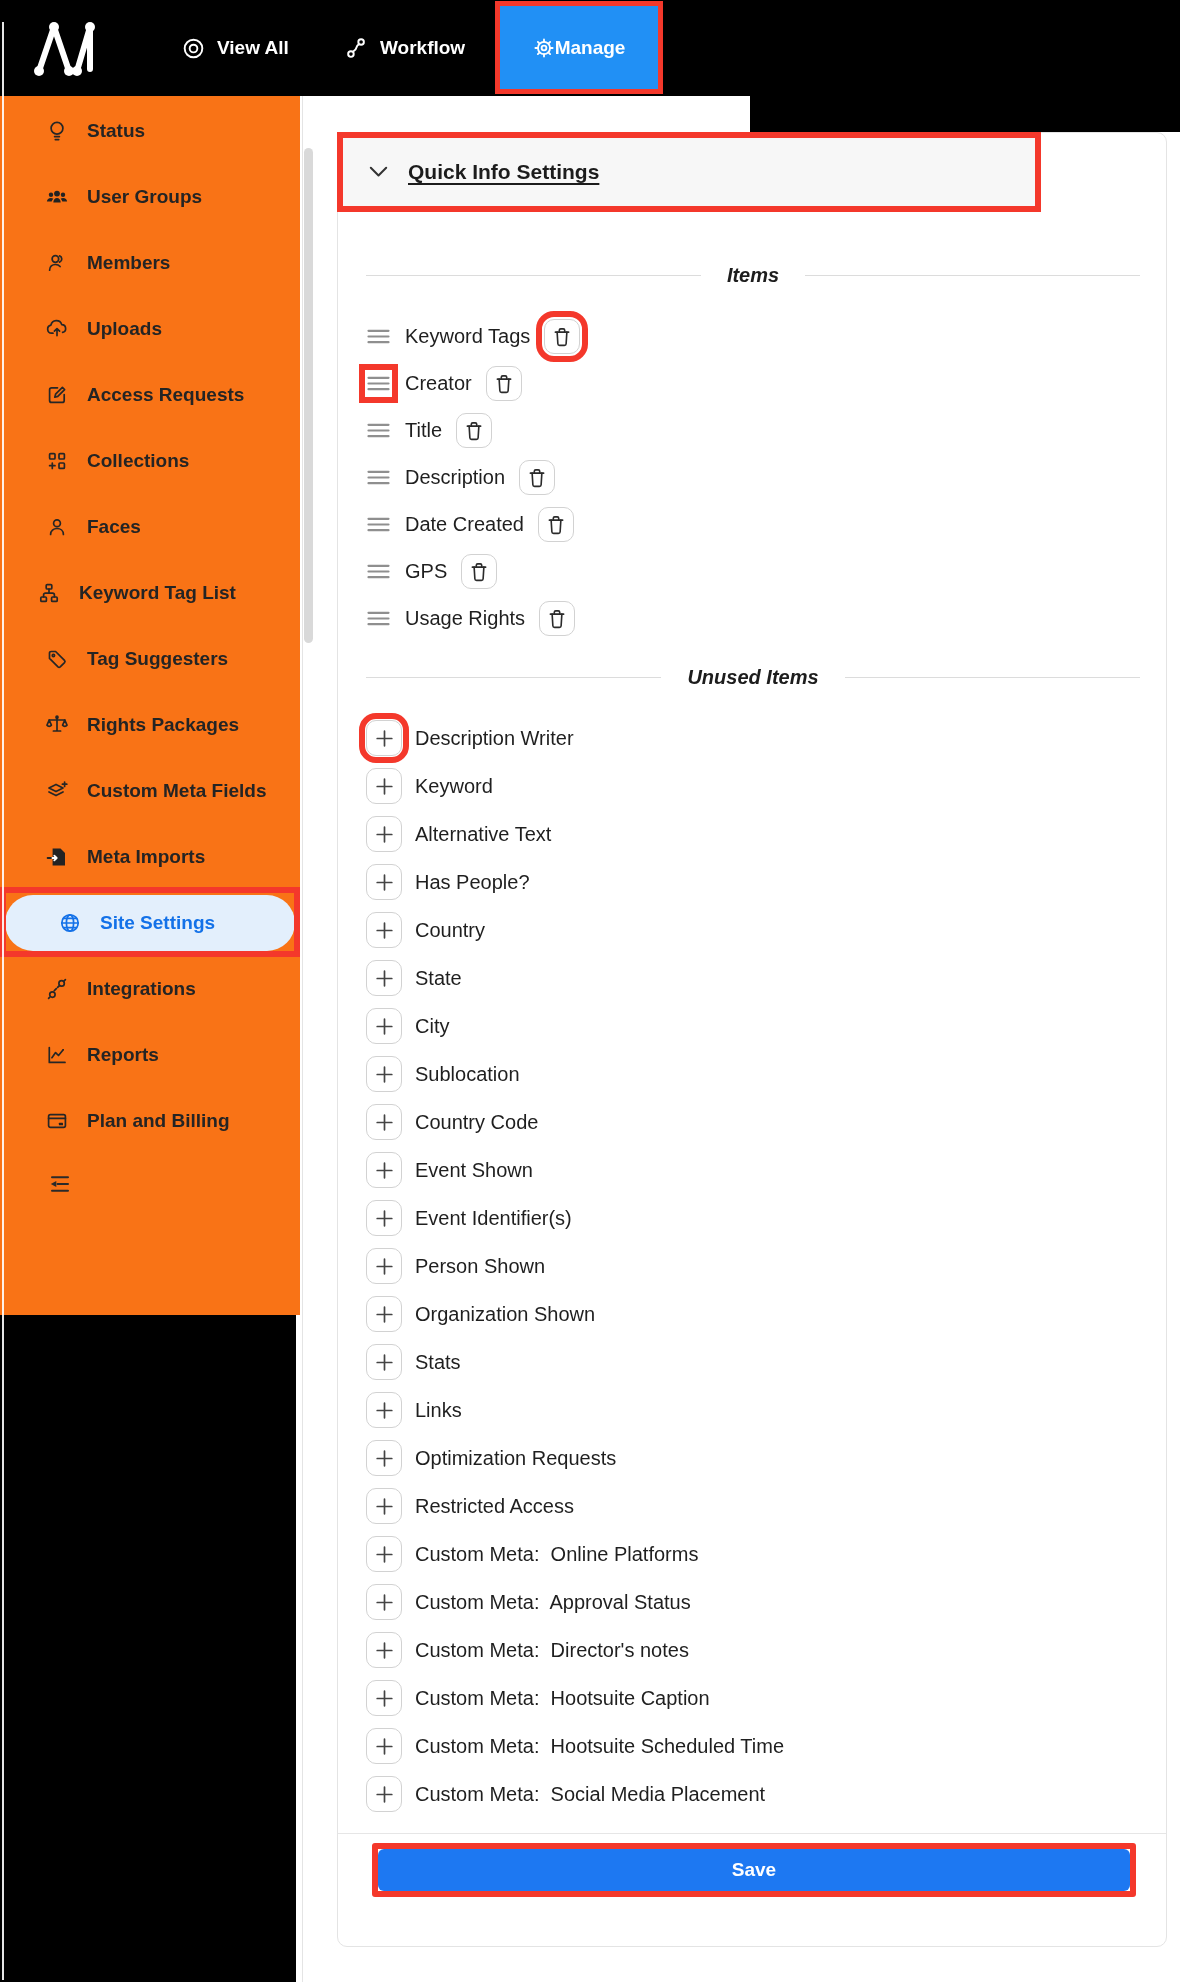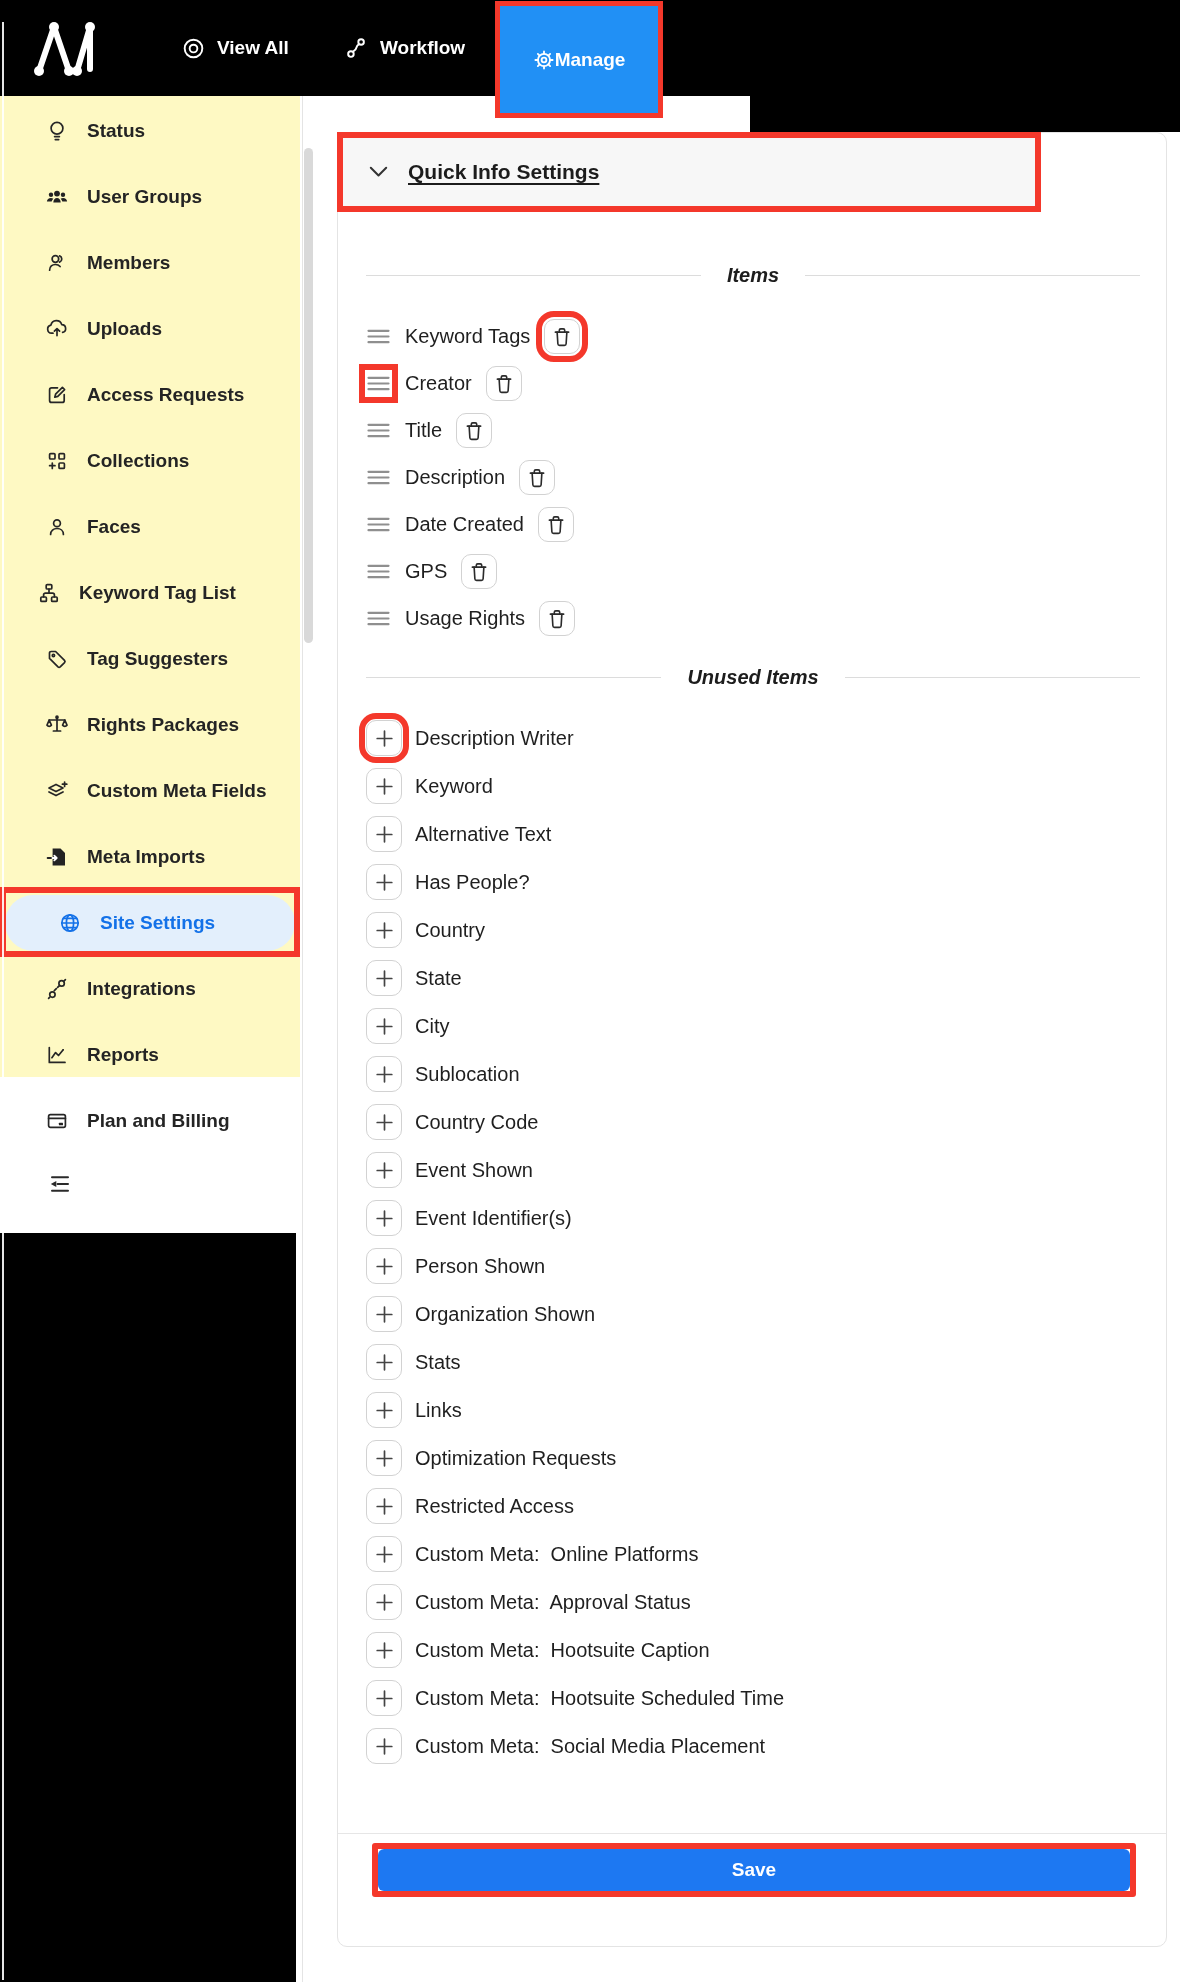--- a/index.html
+++ b/index.html
@@ -5,29 +5,29 @@
   * { margin:0; padding:0; box-sizing:border-box; }
   html,body { background:#ffffff; }
   body { font-family:"Liberation Sans", sans-serif; color:#1e1e1e; }
   #app { position:relative; width:1180px; height:1982px; background:#fff; overflow:hidden; }
 
   
   .topbar { position:absolute; left:0; top:0; width:1180px; height:96px; background:#000; }
   .logo { position:absolute; left:26px; top:9px; width:80px; height:78px; display:flex; align-items:center; justify-content:center; cursor:pointer; }
   .nav-item { position:absolute; top:0; height:96px; display:flex; align-items:center; gap:12px; color:#fff; font-size:19px; font-weight:700; cursor:pointer; }
   .nav-item .nicon { display:flex; align-items:center; }
-  .manage-wrap { position:absolute; left:495px; top:1px; width:168px; height:117px; border:5px solid var(--red); background:var(--manage-blue); display:flex; align-items:center; justify-content:center; color:#fff; font-size:19px; font-weight:700; cursor:pointer; }
+  .manage-wrap { position:absolute; left:495px; top:1px; width:168px; height:93px; border:5px solid var(--red); background:var(--manage-blue); display:flex; align-items:center; justify-content:center; color:#fff; font-size:19px; font-weight:700; cursor:pointer; }
 
   
   .black-patch-topright { position:absolute; left:750px; top:96px; width:430px; height:36px; background:#000; }
   .black-bottom-left { position:absolute; left:0; top:1233px; width:296px; height:749px; background:#000; }
   .left-edge-line { position:absolute; left:2px; top:22px; width:2px; height:1958px; background:rgba(255,255,255,.9); z-index:30; }
 
   
-  .sidebar { position:absolute; left:0; top:96px; width:300px; height:981px; background:#fef9c3; }
+  .sidebar { position:absolute; left:0; top:96px; width:300px; height:1219px; background:#f97316; }
   .side-row { position:absolute; left:0; width:300px; height:66px; display:flex; align-items:center; padding-left:44px; gap:17px; cursor:pointer; }
   .side-row .sicon { width:26px; display:flex; justify-content:center; align-items:center; color:#262626; }
   .side-row .slabel { font-size:19px; font-weight:700; color:#242424; white-space:nowrap; }
   .side-row.active { background:#e3effc; border-radius:28px; }
   .side-row.active .slabel { color:#1371e8; }
   .side-row.active .sicon { color:#1371e8; }
   .active-ring { position:absolute; left:0; top:791px; width:300px; height:70px; border:6px solid var(--red); pointer-events:none; }
   .collapse-btn { position:absolute; left:38px; top:1066px; width:44px; height:44px; display:flex; align-items:center; justify-content:center; color:#2a2a2a; cursor:pointer; }
 
   
@@ -686,20 +686,30 @@
           <span class="row-label">Custom Meta:  Approval Status</span>
         </div>
         <div class="unused-row">
           <button class="plus-btn">
             <span>
               <svg width="17" height="17" viewBox="0 0 17 17">
                 <path d="M8.5 1.2v14.6M1.2 8.5h14.6" stroke="#444" stroke-width="1.7" stroke-linecap="round"></path>
               </svg>
             </span>
           </button>
+          <span class="row-label">Custom Meta:  Director's notes</span>
+        </div>
+        <div class="unused-row">
+          <button class="plus-btn">
+            <span>
+              <svg width="17" height="17" viewBox="0 0 17 17">
+                <path d="M8.5 1.2v14.6M1.2 8.5h14.6" stroke="#444" stroke-width="1.7" stroke-linecap="round"></path>
+              </svg>
+            </span>
+          </button>
           <span class="row-label">Custom Meta:  Hootsuite Caption</span>
         </div>
         <div class="unused-row">
           <button class="plus-btn">
             <span>
               <svg width="17" height="17" viewBox="0 0 17 17">
                 <path d="M8.5 1.2v14.6M1.2 8.5h14.6" stroke="#444" stroke-width="1.7" stroke-linecap="round"></path>
               </svg>
             </span>
           </button>

